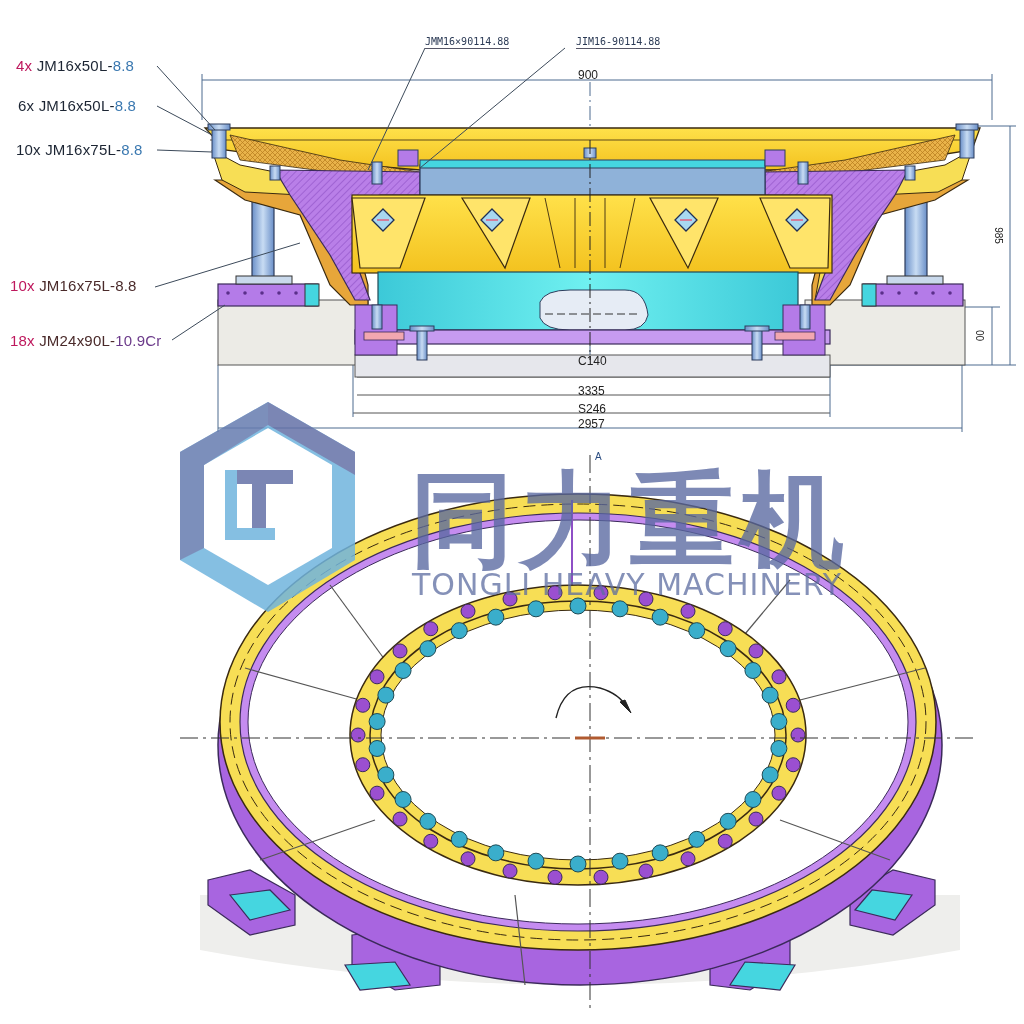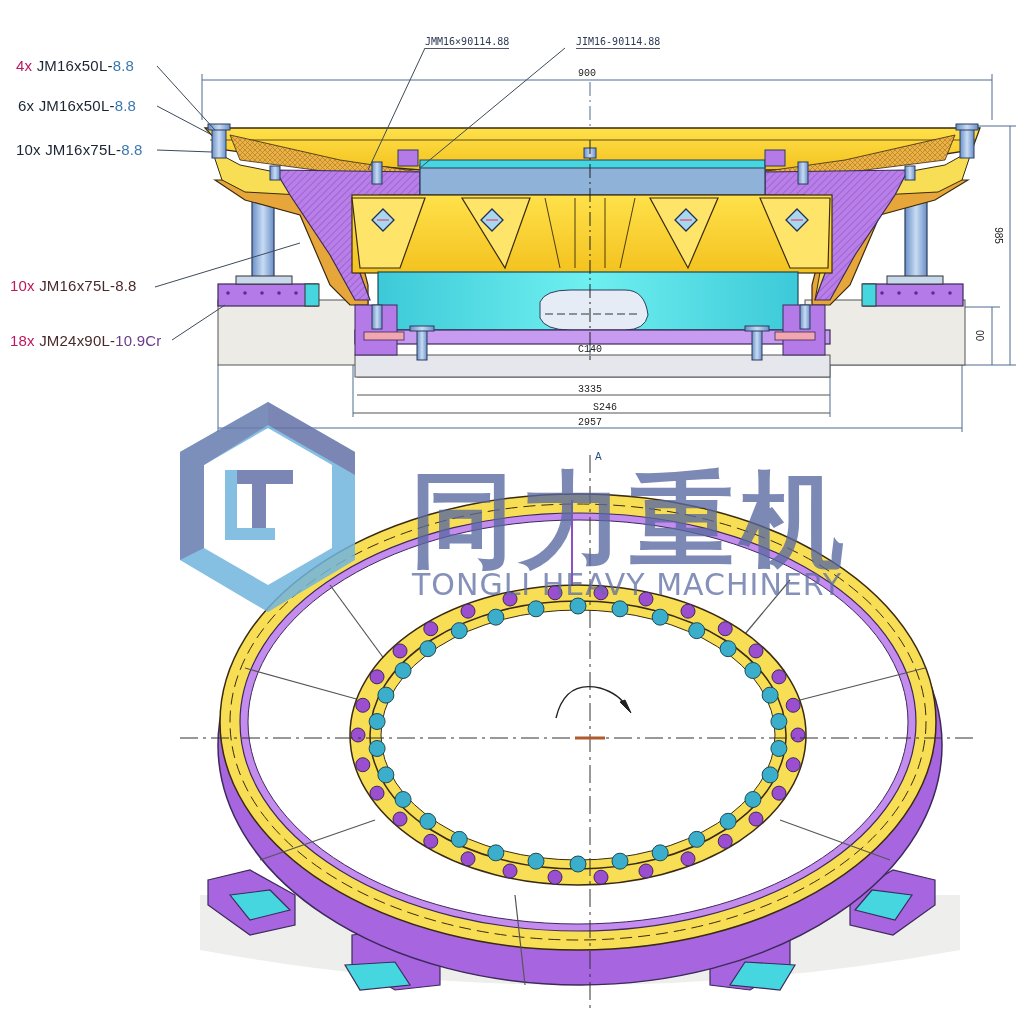--- a/index.html
+++ b/index.html
@@ -2,21 +2,21 @@
 <html><head>
 <meta charset="utf-8">
 <style>
   html, body { margin: 0; padding: 0; background: #ffffff; }
   body { width: 1024px; height: 1024px; position: relative; overflow: hidden; font-family: "Liberation Sans", sans-serif; }
   .canvas { position: absolute; left: 0; top: 0; width: 1024px; height: 1024px; }
   .label { position: absolute; font-size: 15px; white-space: nowrap; color: #1c2533; letter-spacing: 0.2px; }
   .label .qty { color: #be185d; }
   .label .grade { color: #3a78b0; }
   .top-label { position: absolute; font-size: 10px; color: #2b3a55; font-family: "DejaVu Sans Mono", monospace; border-bottom: 1px solid #556; padding-bottom: 1px; text-align: right; }
-  .dim { position: absolute; font-size: 10px; color: #222; font-family: Liberation Mono, monospace; }
+  .dim { position: absolute; font-size: 12px; color: #222; font-family: Liberation Sans, sans-serif; }
   .dim-v { position: absolute; font-size: 10px; color: #222; transform: rotate(90deg); transform-origin: center; }
   .wm-cn { position: absolute; left: 410px; top: 452px; font-size: 104px; font-weight: bold; color: rgba(88,104,160,0.78); letter-spacing: 6px; font-family: "DejaVu Sans", sans-serif; }
   .wm-en { position: absolute; left: 412px; top: 567px; font-size: 30px; color: rgba(92,108,160,0.75); letter-spacing: 1px; font-family: "DejaVu Sans", sans-serif; }
   .view-a { position: absolute; left: 595px; top: 451px; font-size: 10px; color: #2a4c80; }
 </style>
 </head>
 <body>
 
 <svg class="canvas" viewBox="0 0 1024 1024" xmlns="http://www.w3.org/2000/svg">
   <defs>
@@ -325,21 +325,21 @@
   <span class="qty">18x</span>
   <span>JM24x90L-</span><span style="color:#6b3a8a;margin-top:24px;">10.9Cr</span>
 </div>
 
 <div class="top-label" style="left:425px; top:36px;">JMM16×90114.88</div>
 <div class="top-label" style="left:567px; top:36px;margin-left:9px;">JIM16-90114.88</div>
 
 <div class="dim" style="left:578px; top:68px;">900</div>
 <div class="dim-v" style="left:990px; top:230px;">985</div>
 <div class="dim-v" style="left:974px; top:330px;">00</div>
-<div class="dim" style="left:578px; top:344px;">C140</div>
+<div class="dim" style="left:578px; top:354px;">C140</div>
 <div class="dim" style="left:578px; top:384px;">3335</div>
-<div class="dim" style="left:593px; top:402px;">S246</div>
+<div class="dim" style="left:578px; top:402px;">S246</div>
 <div class="dim" style="left:578px; top:417px;">2957</div>
 
 <div class="view-a">A</div>
 
 <div class="wm-cn">同力重机</div>
 <div class="wm-en">TONGLI HEAVY MACHINERY</div>
 
 </body></html>

